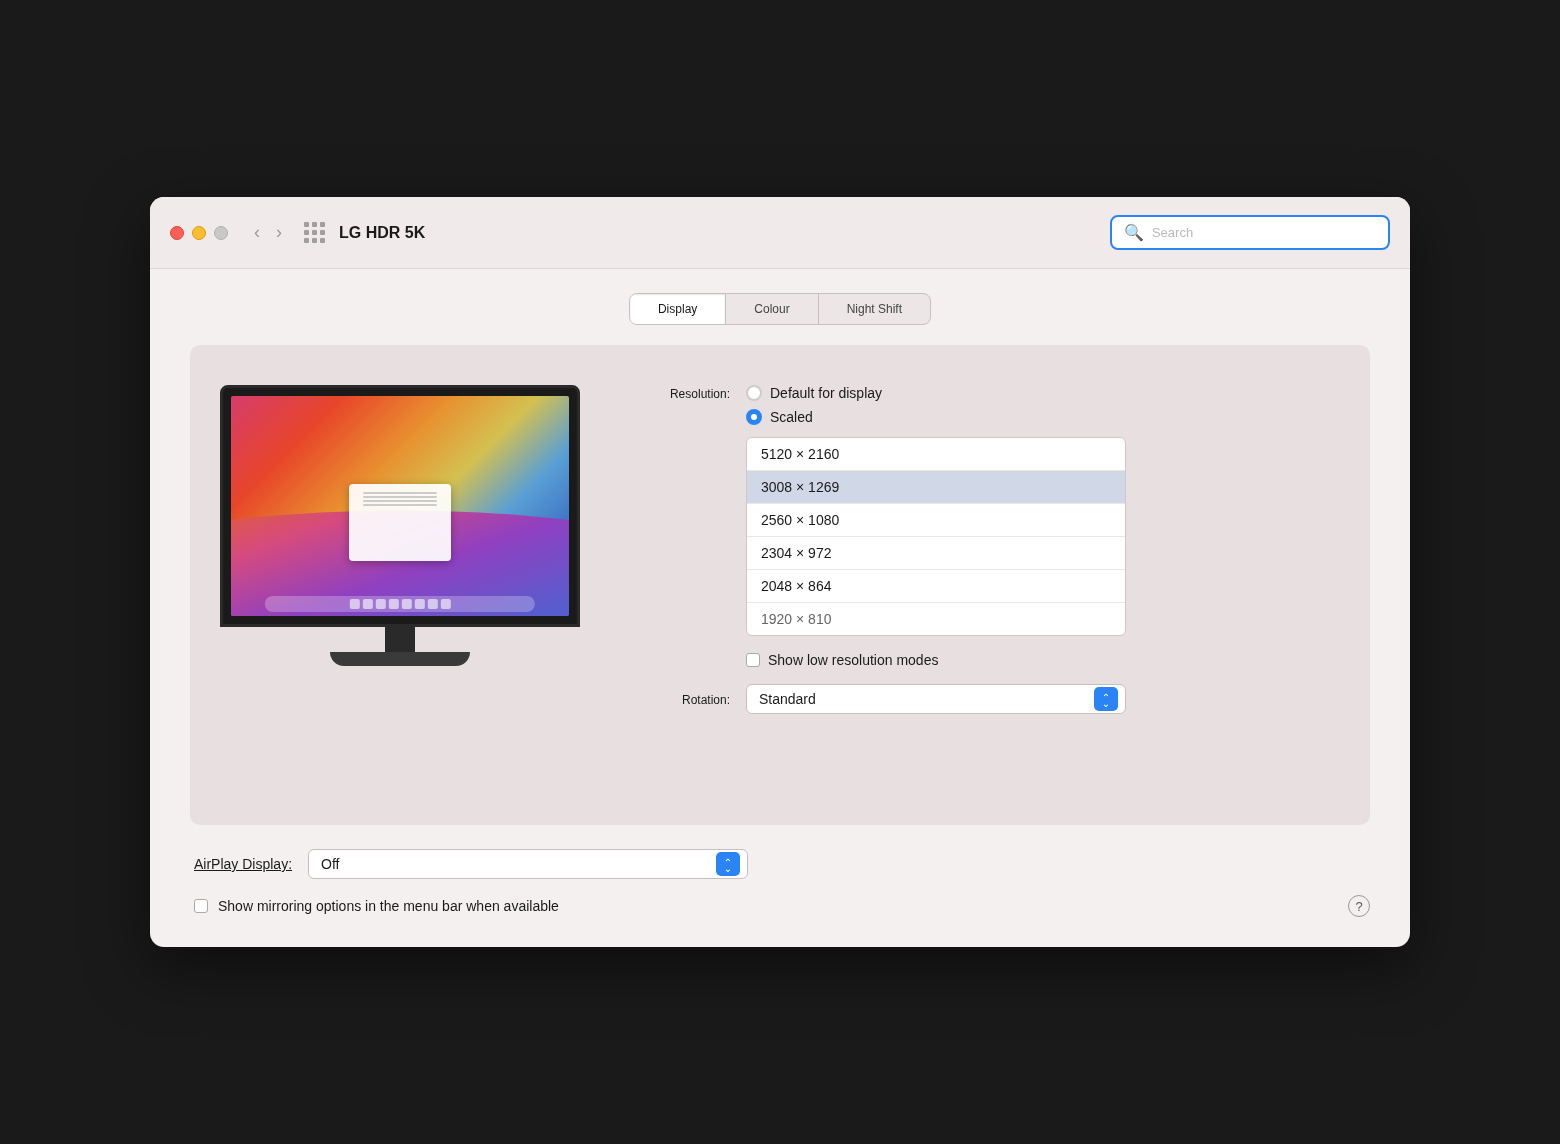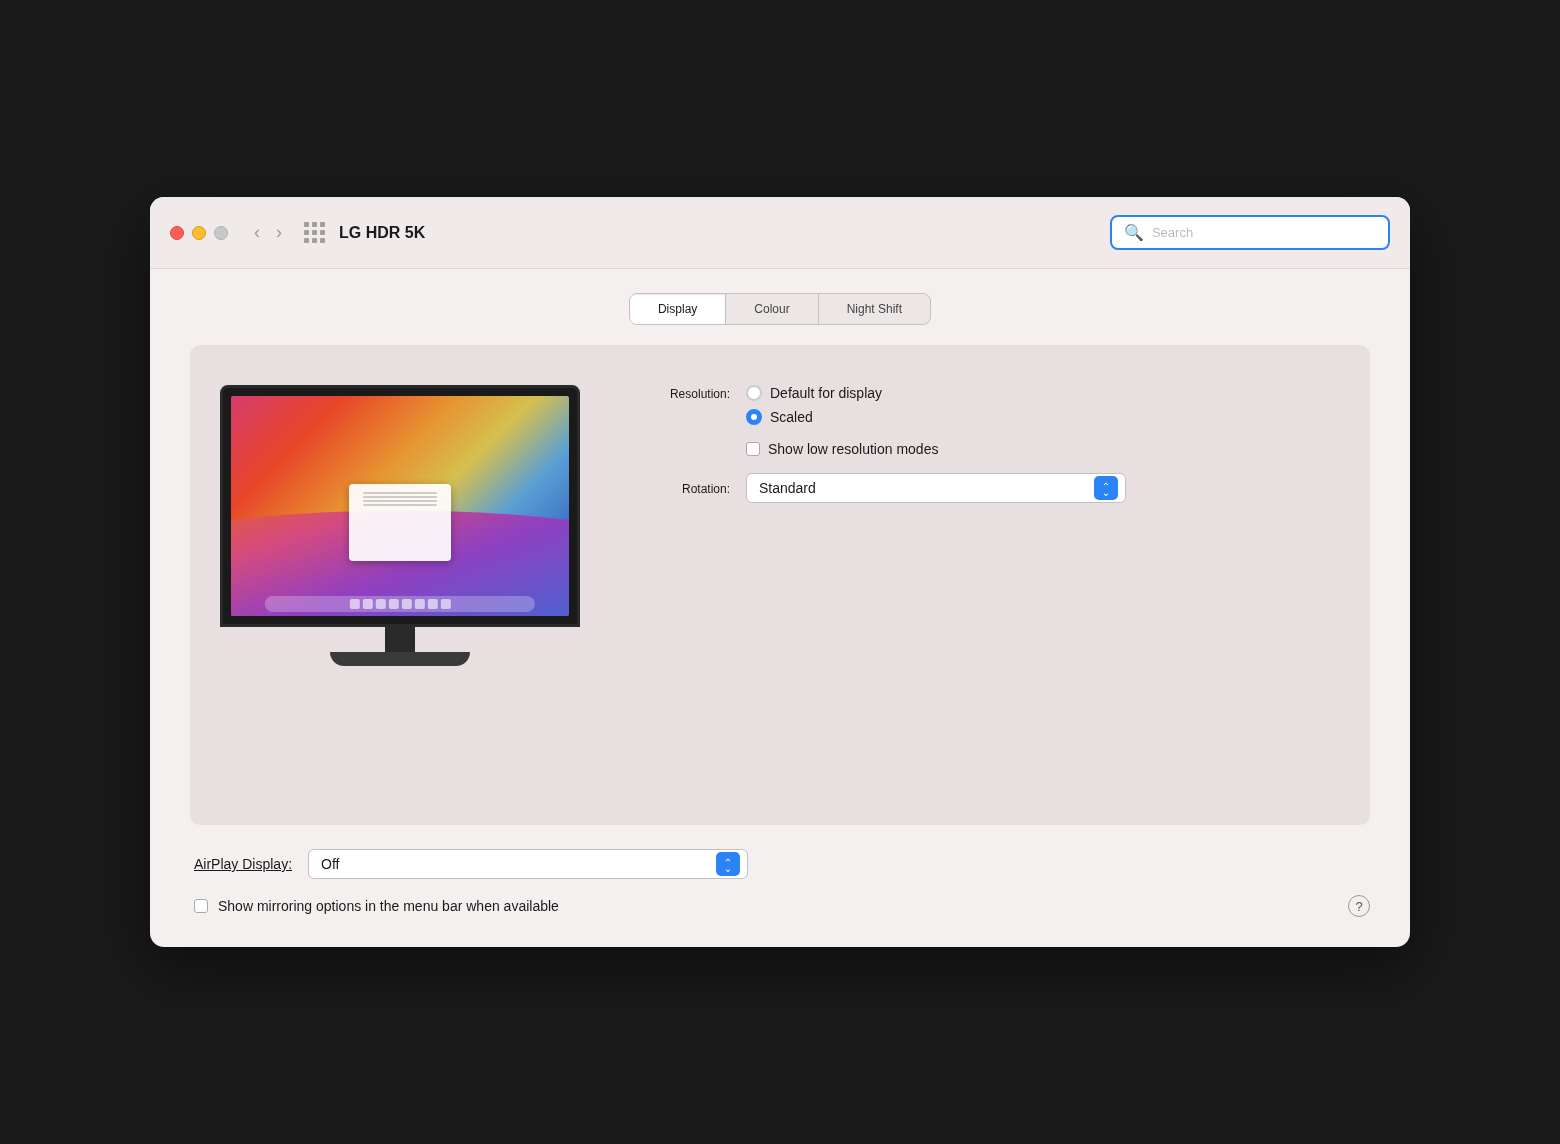--- a/index.html
+++ b/index.html
@@ -597,20 +597,28 @@
           <div class="resolution-options">
             <div class="radio-option">
               <div class="radio-btn"></div>
               <span class="radio-label">Default for display</span>
             </div>
             <div class="radio-option">
               <div class="radio-btn selected"></div>
               <span class="radio-label">Scaled</span>
             </div>
 
+            <div class="resolution-list">
+              <div class="resolution-item">5120 × 2160</div>
+              <div class="resolution-item selected">3008 × 1269</div>
+              <div class="resolution-item">2560 × 1080</div>
+              <div class="resolution-item">2304 × 972</div>
+              <div class="resolution-item">2048 × 864</div>
+              <div class="resolution-item partial">1920 × 810</div>
+            </div>
 
             <div class="checkbox-row">
               <div class="checkbox"></div>
               <span class="checkbox-label">Show low resolution modes</span>
             </div>
           </div>
         </div>
 
         <div class="rotation-row">
           <span class="setting-label">Rotation:</span>

